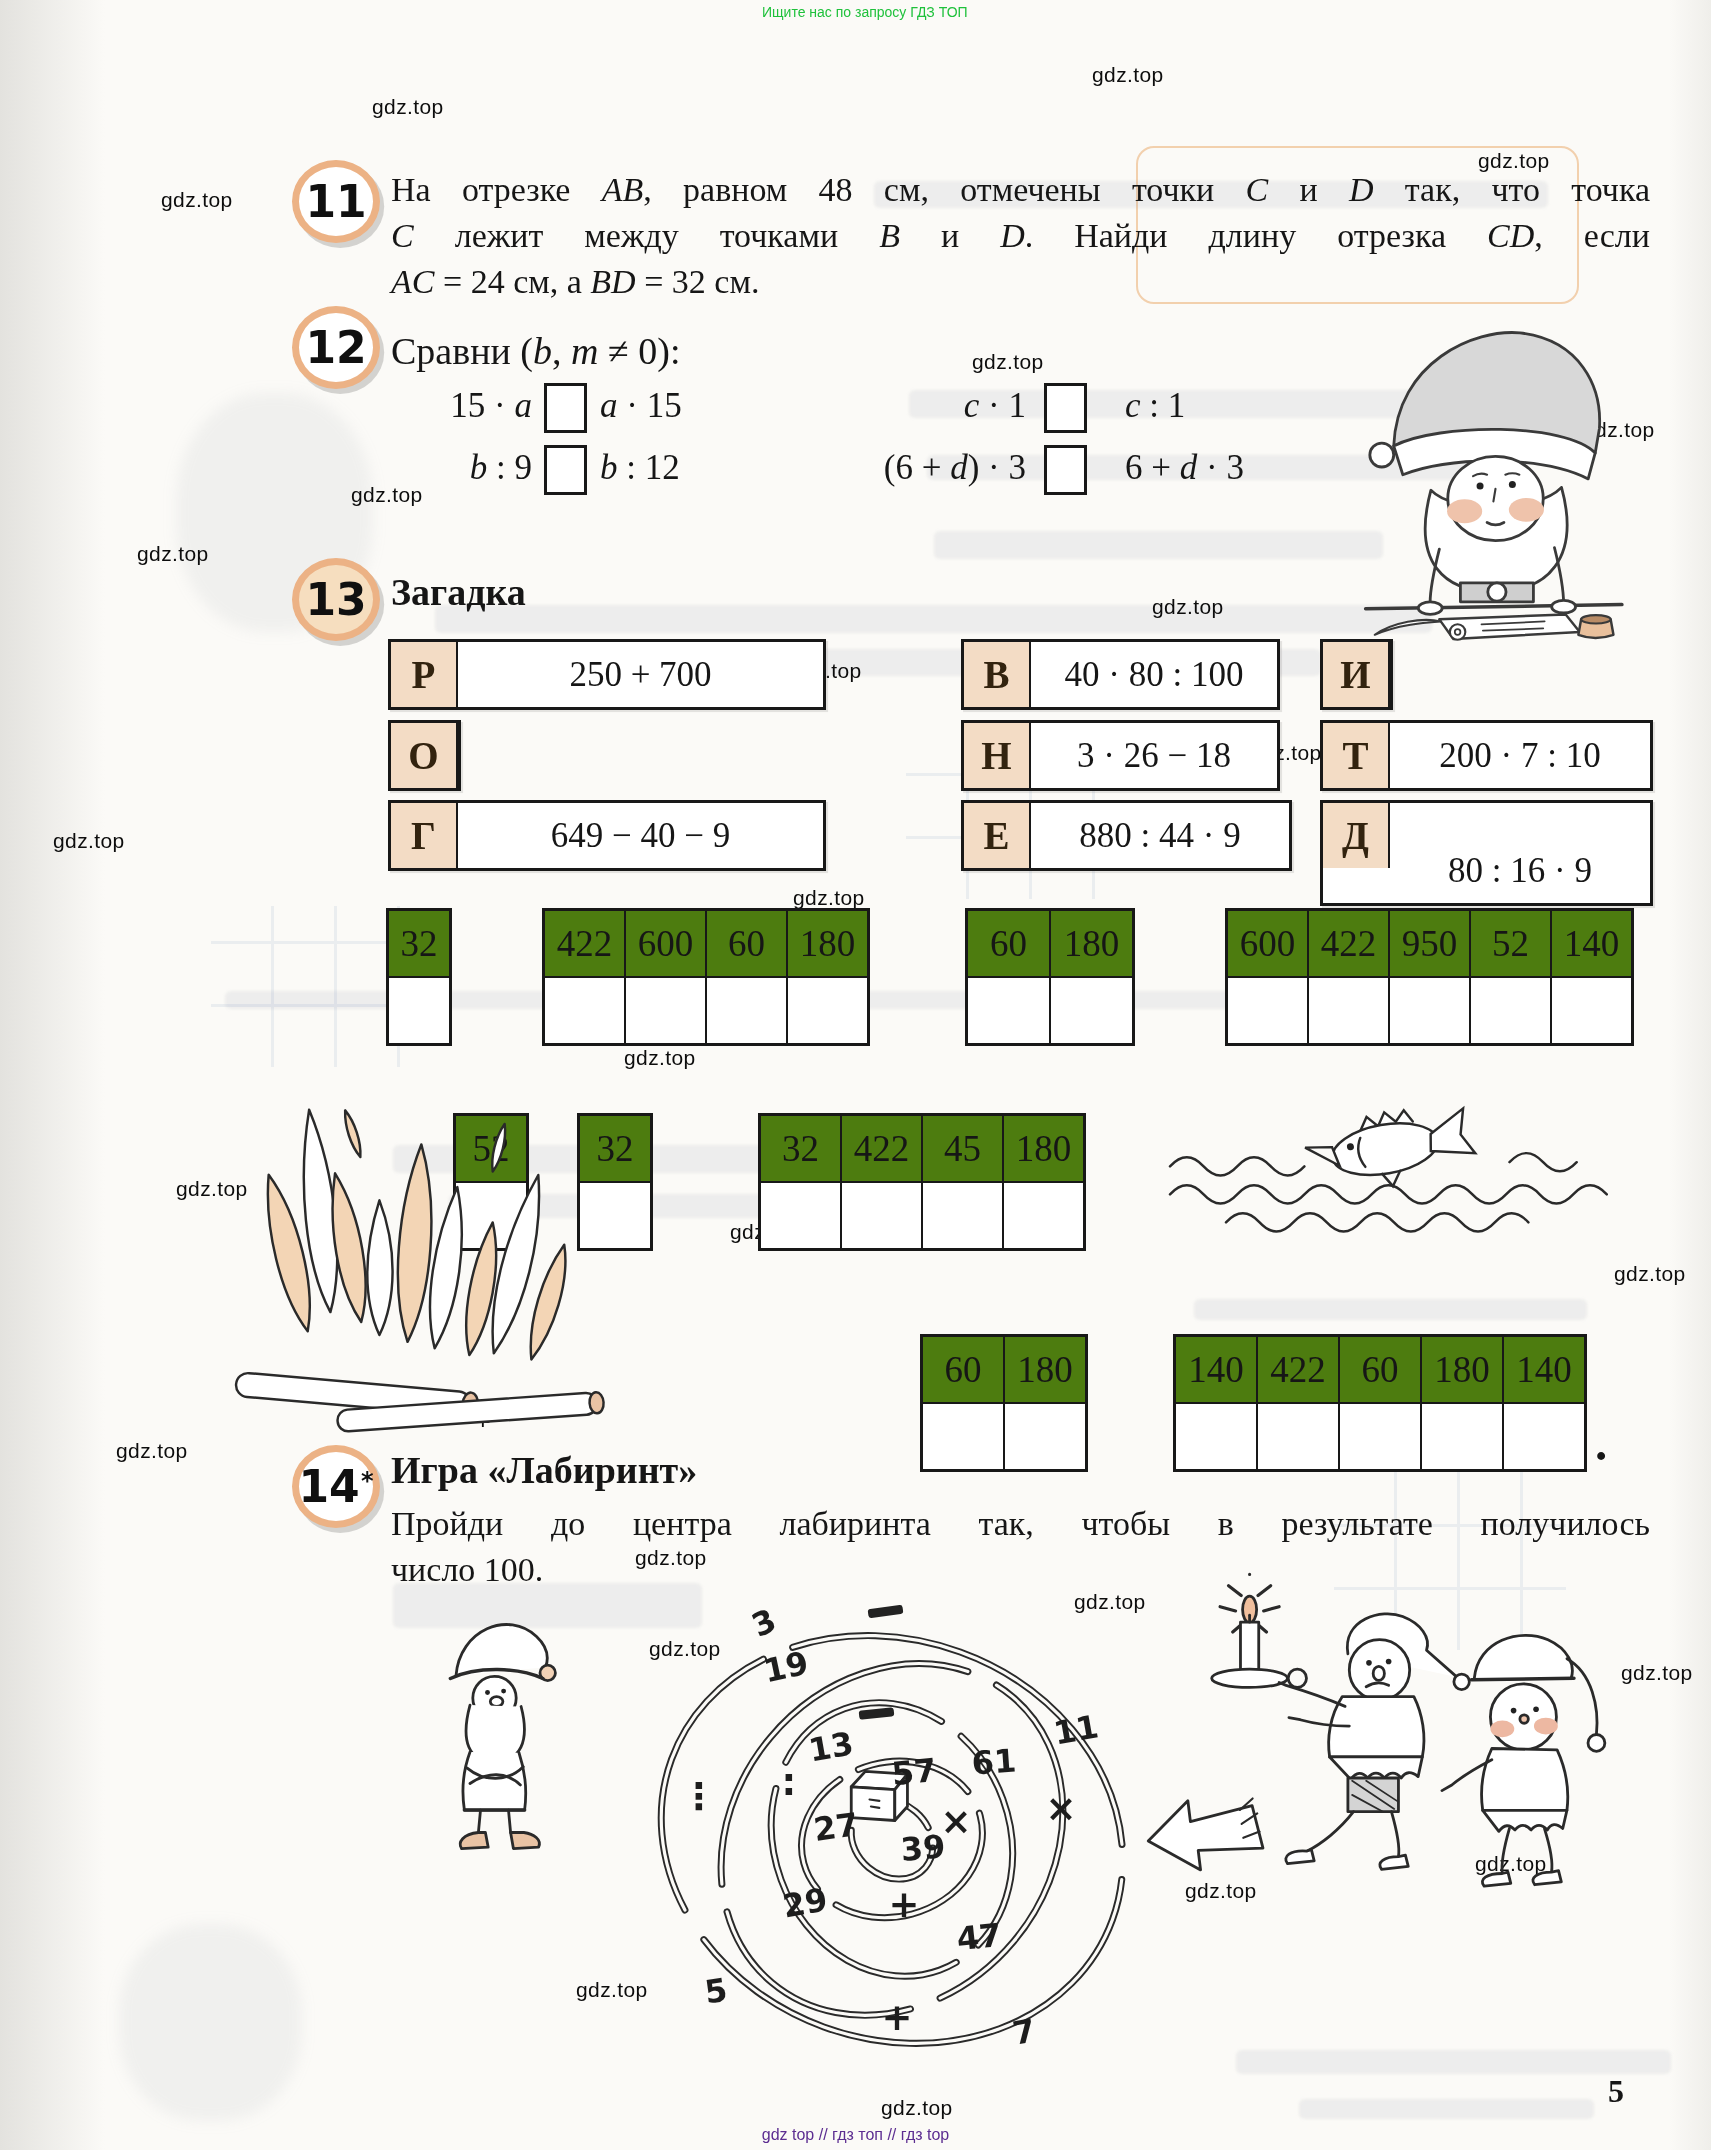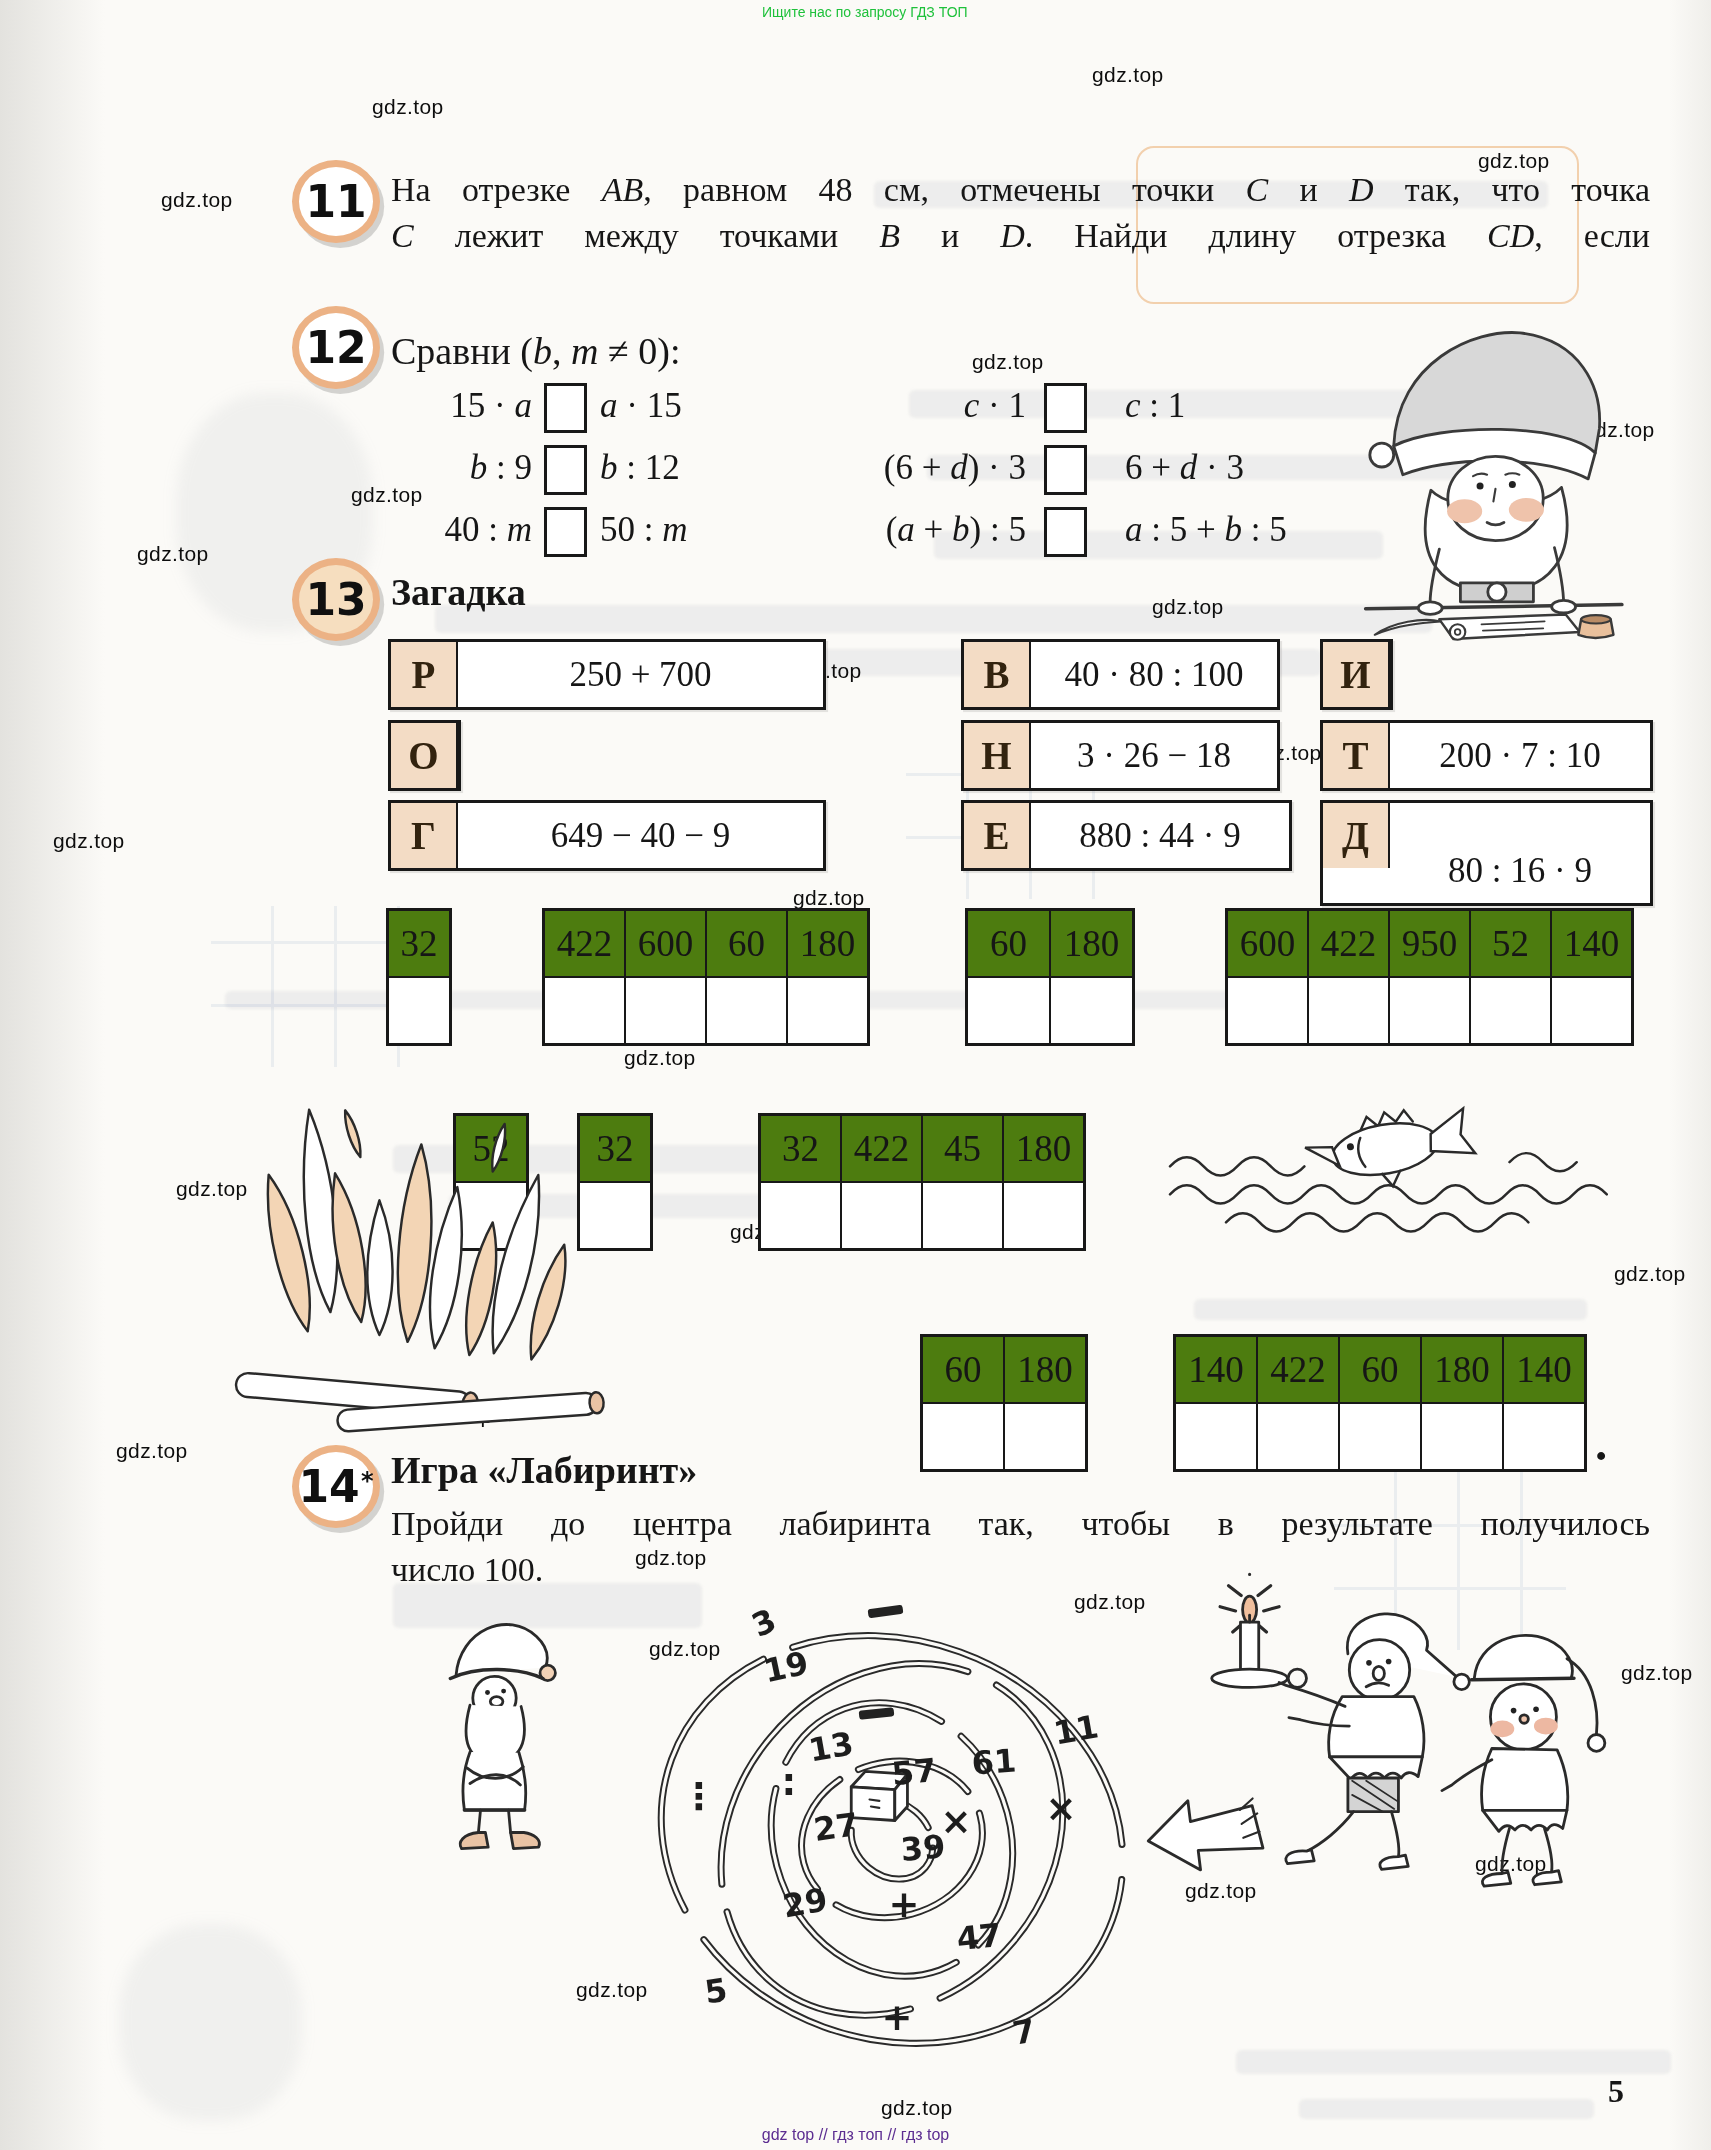--- a/index.html
+++ b/index.html
@@ -122,20 +122,21 @@
   <span class="wm" style="left:1475px;top:1852px;">gdz.top</span>
   <span class="wm" style="left:1185px;top:1879px;">gdz.top</span>
   <span class="wm" style="left:576px;top:1978px;">gdz.top</span>
   <span class="wm" style="left:881px;top:2096px;">gdz.top</span>
 
   <div class="circ" style="left:292px;top:160px;">
       <span>11</span>
     </div>
   <div class="tline" style="top:169px;">На отрезке <i>AB</i>, равном 48 см, отмечены точки <i>C</i> и <i>D</i> так, что точка</div>
   <div class="tline" style="top:215px;"><i>C</i> лежит между точками <i>B</i> и <i>D</i>. Найди длину отрезка <i>CD</i>, если</div>
+  <div class="tline noj" style="top:261px;"><i>AC</i> = 24 см, а <i>BD</i> = 32 см.</div>
 
   <div class="circ" style="left:292px;top:306px;">
       <span>12</span>
     </div>
   <div class="tnorm" style="top:329px;">Сравни (<i>b</i>, <i>m</i> ≠ 0):</div>
 
   <div class="cmp" style="top:383px;">
     <span class="la">15 · <i>a</i></span>
     <span class="cbox b1"></span>
     <span class="lb"><i>a</i> · 15</span>
@@ -143,28 +144,20 @@
     <span class="cbox b2"></span>
     <span class="rb"><i>c</i> : 1</span>
   </div>
   <div class="cmp" style="top:445px;">
     <span class="la"><i>b</i> : 9</span>
     <span class="cbox b1"></span>
     <span class="lb"><i>b</i> : 12</span>
     <span class="ra">(6 + <i>d</i>) · 3</span>
     <span class="cbox b2"></span>
     <span class="rb">6 + <i>d</i> · 3</span>
-  </div>
-  <div class="cmp" style="top:507px;">
-    <span class="la">40 : <i>m</i></span>
-    <span class="cbox b1"></span>
-    <span class="lb">50 : <i>m</i></span>
-    <span class="ra">(<i>a</i> + <i>b</i>) : 5</span>
-    <span class="cbox b2"></span>
-    <span class="rb"><i>a</i> : 5 + <i>b</i> : 5</span>
   </div>
 
   <svg style="left:1355px;top:302px;" width="274" height="337" viewBox="0 0 390 480">
     <g stroke="#3a3a3a" stroke-width="4" fill="none" stroke-linecap="round" stroke-linejoin="round">
       <circle cx="38" cy="218" r="17" fill="#fff"></circle>
       <path d="M55 205 C60 85 170 38 235 44 C320 54 352 120 348 180 L342 215 C300 185 120 180 55 205 Z" fill="#d8d8d8"></path>
       <path d="M55 205 C120 172 300 172 342 215 L332 252 C265 218 135 220 68 246 Z" fill="#fff"></path>
       <path d="M108 268 C80 372 128 414 200 412 C272 414 322 366 294 264 C260 300 140 302 108 268 Z" fill="#fff"></path>
       <ellipse cx="200" cy="280" rx="68" ry="60" fill="#fff"></ellipse>
       <ellipse cx="156" cy="298" rx="25" ry="17" fill="#efc3ab" stroke="none"></ellipse>

